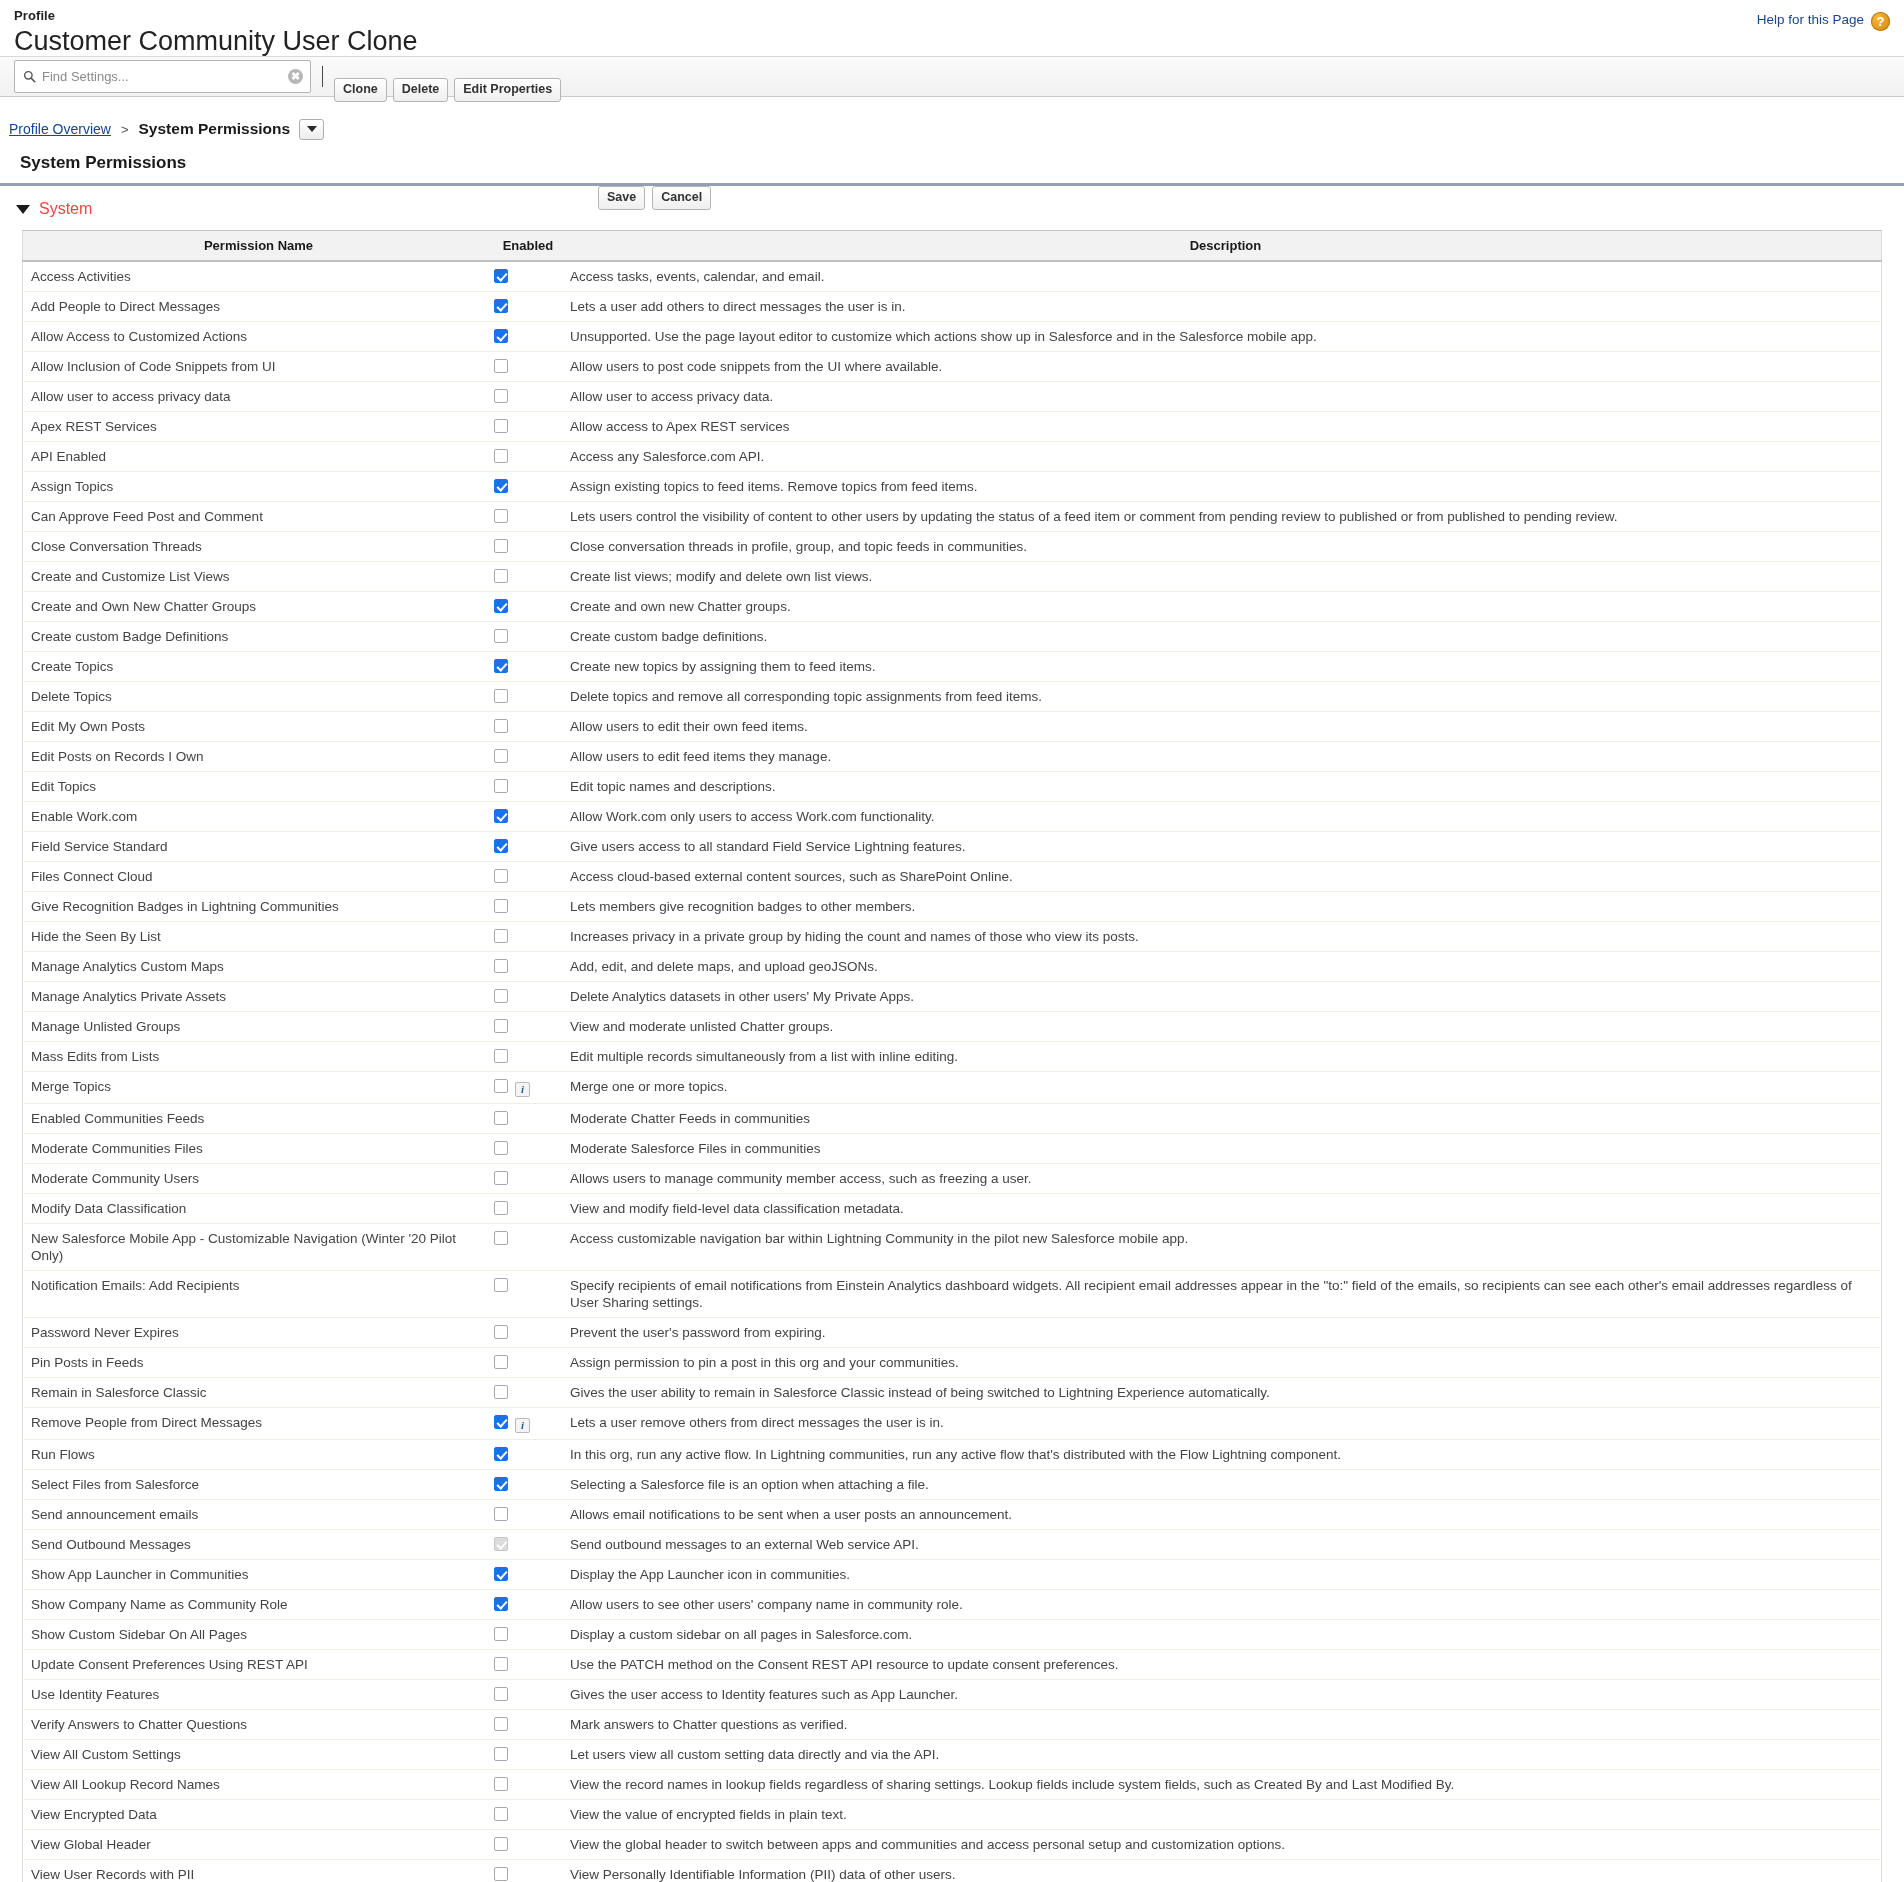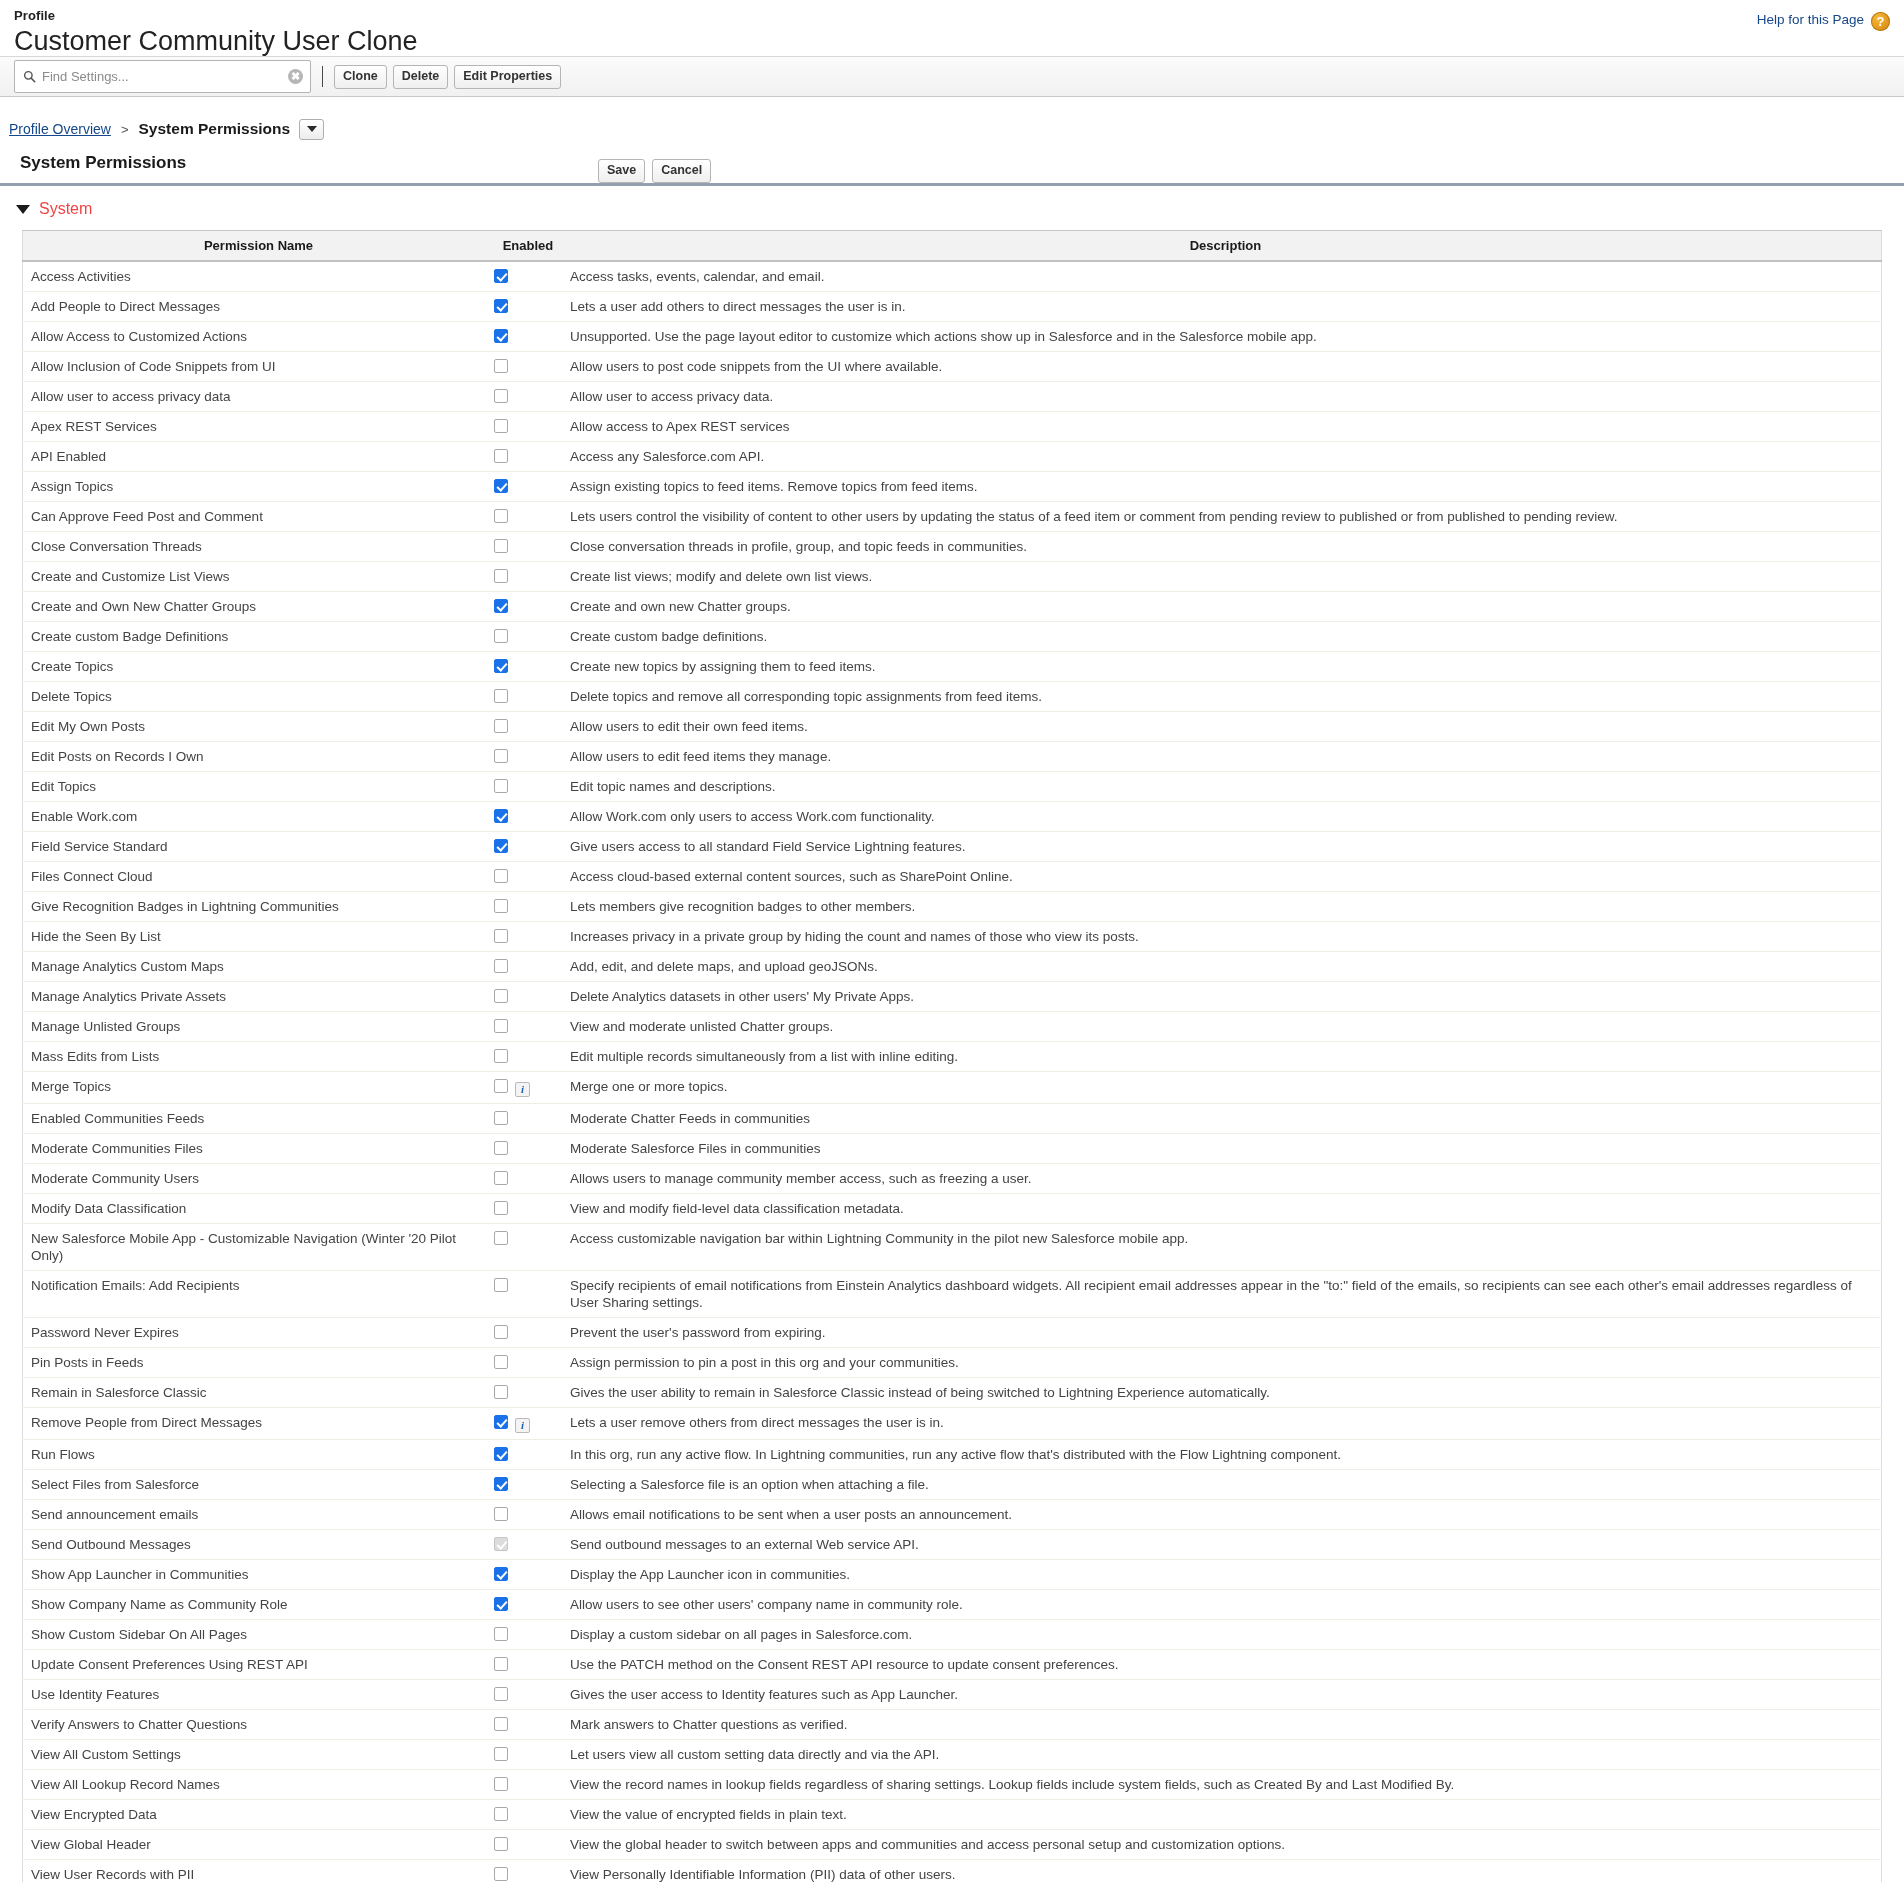--- a/index.html
+++ b/index.html
@@ -127,20 +127,21 @@
     font-size: 12.5px;
     font-weight: bold;
     color: #333333;
     background: linear-gradient(to bottom, #ffffff 0%, #efefef 100%);
     border: 1px solid #b5b5b5;
     border-radius: 3px;
     padding: 3px 8px 4px 8px;
     margin-right: 6px;
     cursor: pointer;
     line-height: 15px;
+    margin-top: 27px;
   }
 
   
   .crumbs {
     padding: 18px 0 0 9px;
     display: flex;
     align-items: center;
     font-size: 14px;
     height: 46px;
     box-sizing: border-box;

